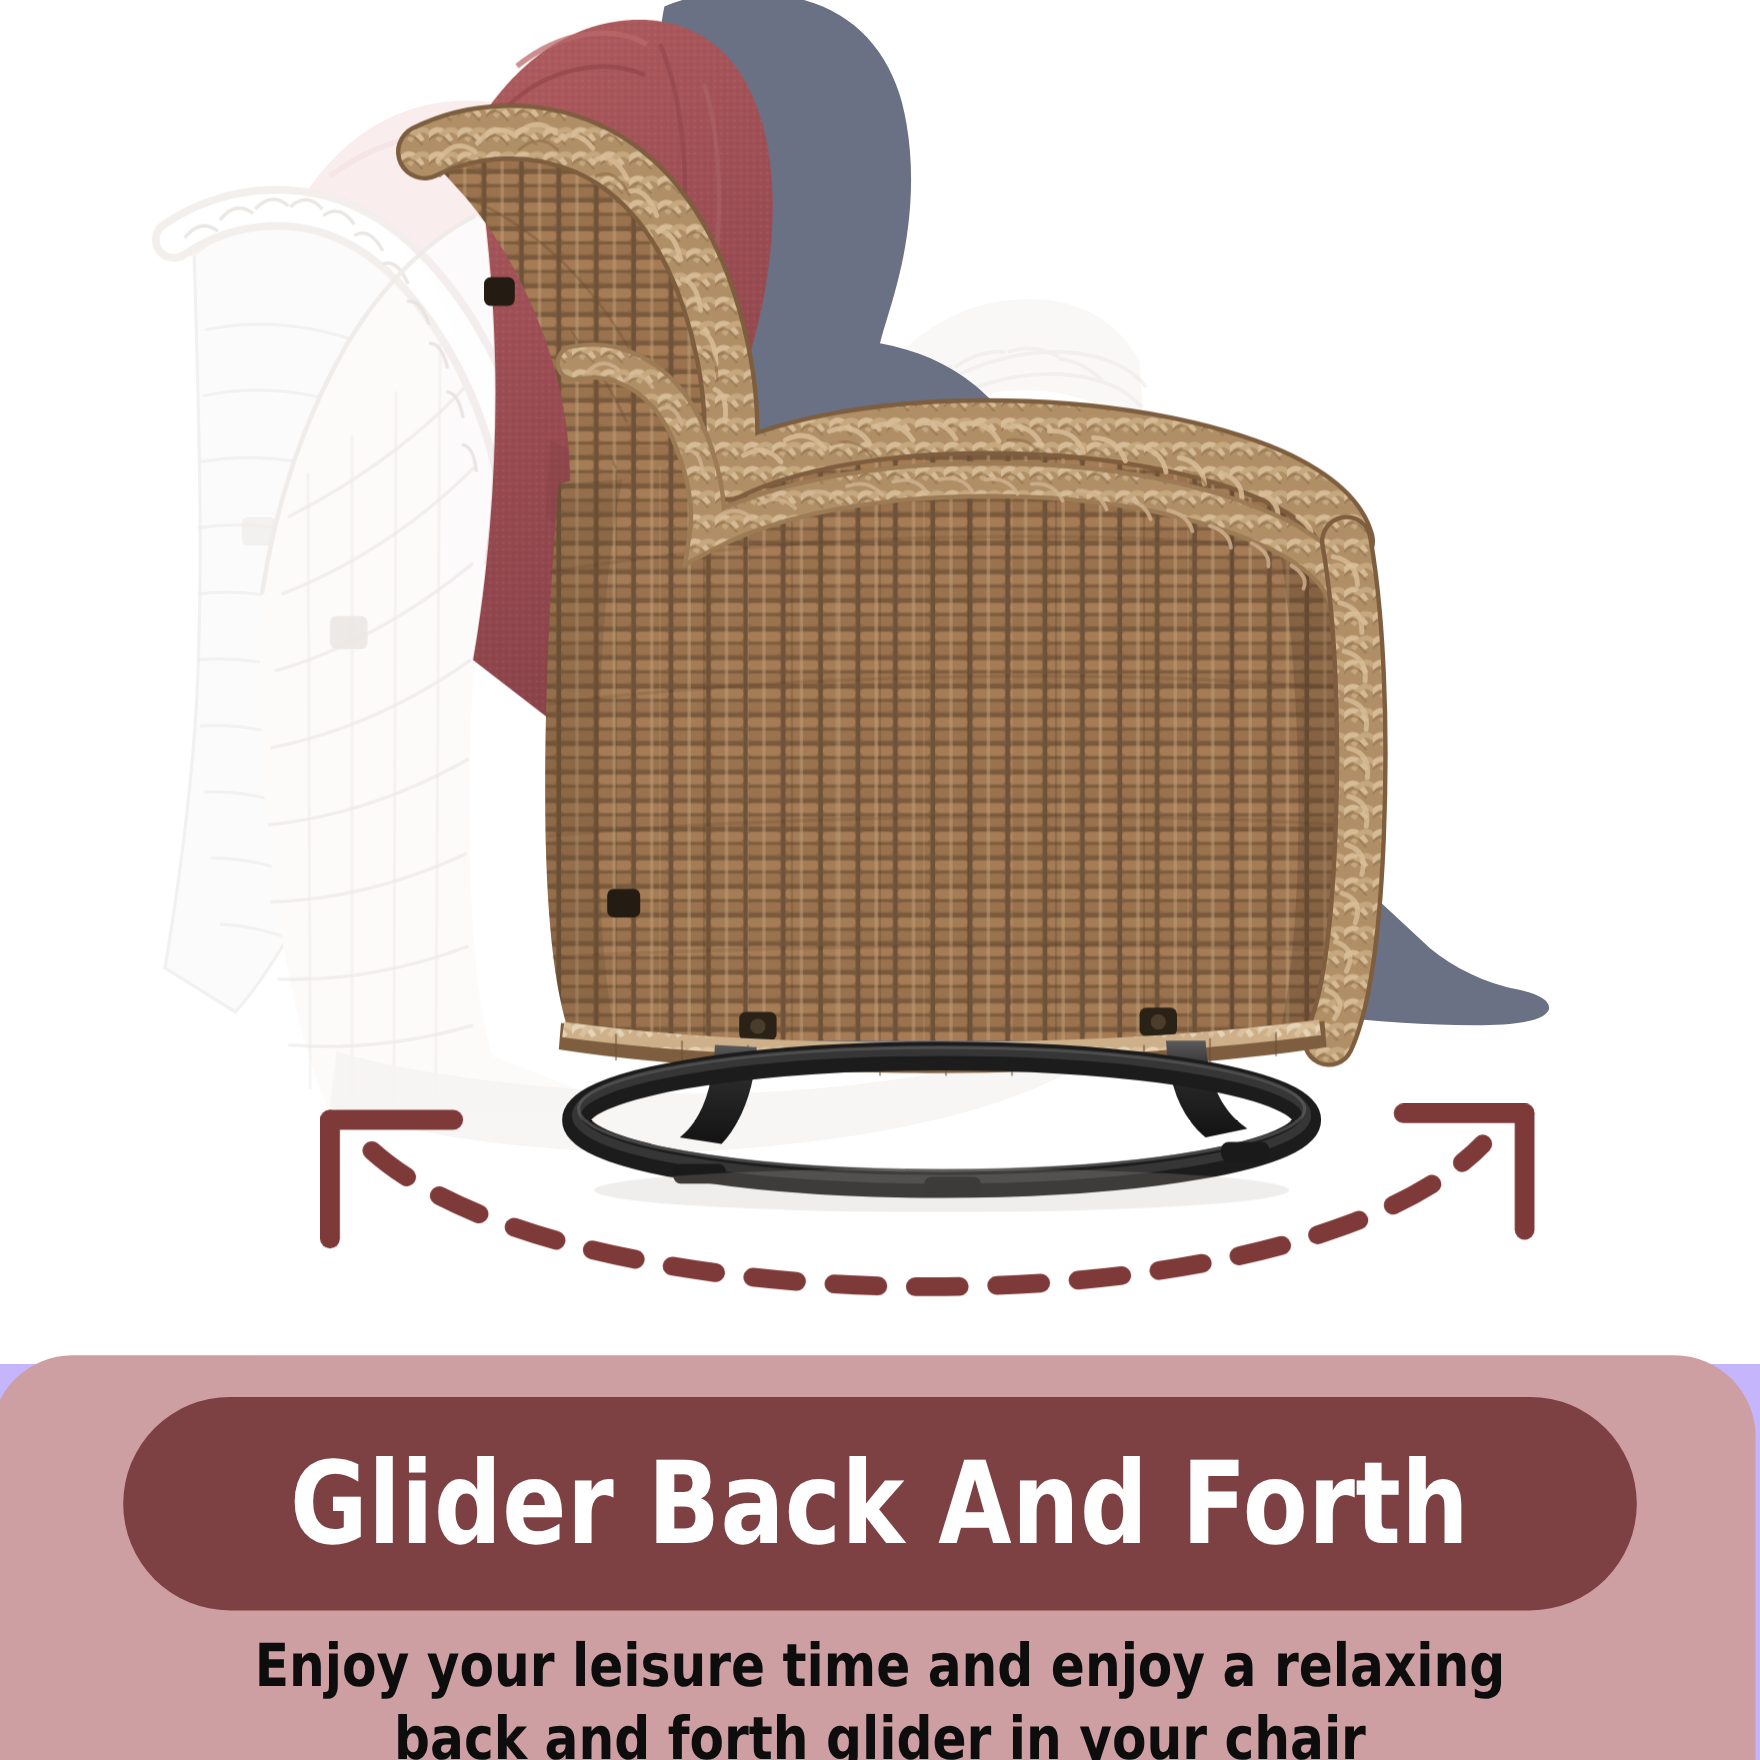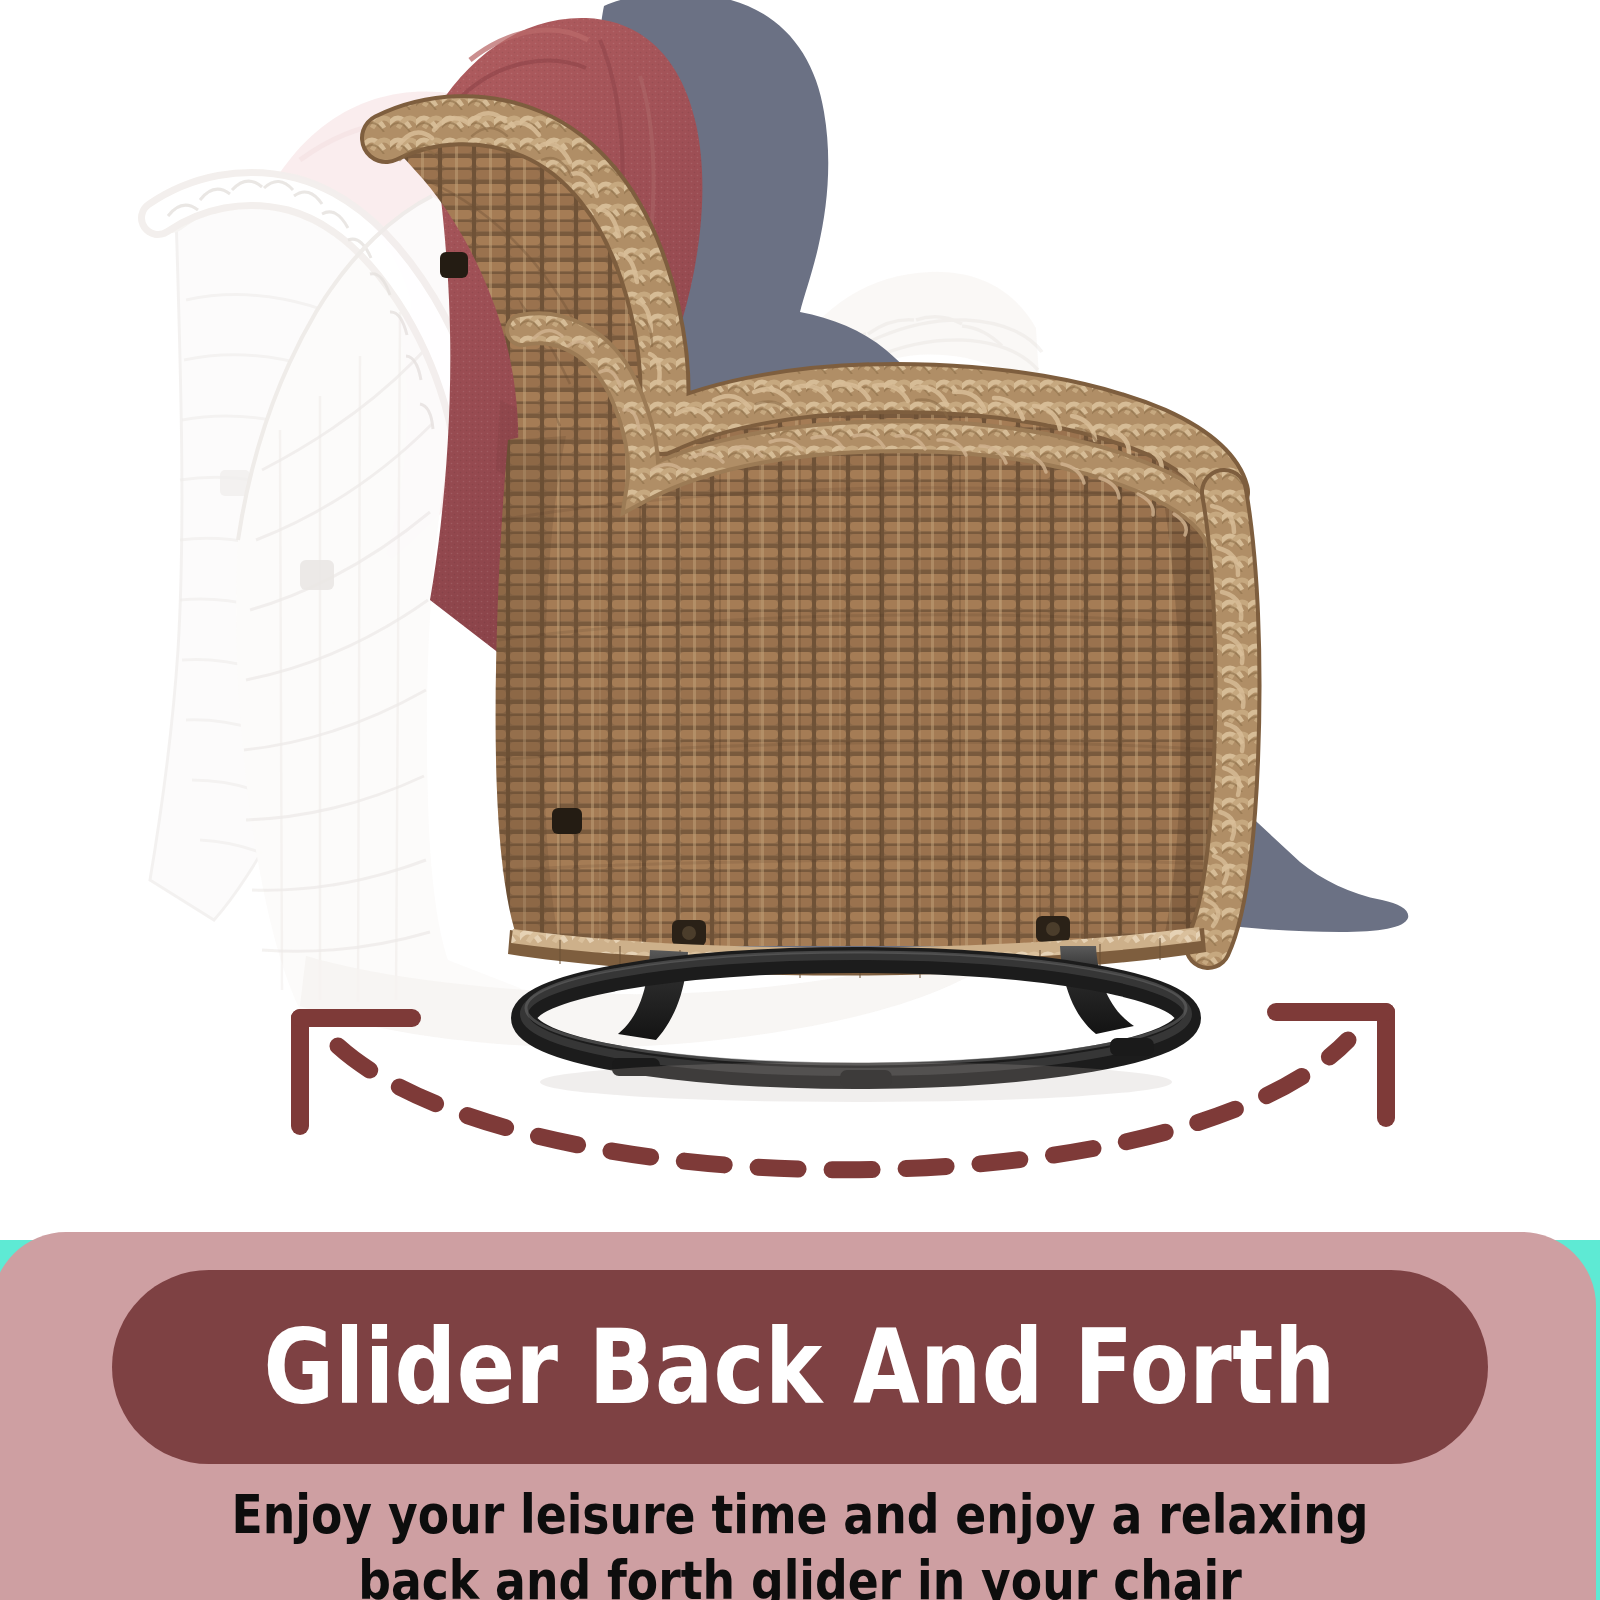--- a/index.html
+++ b/index.html
@@ -6,21 +6,21 @@
   * { margin:0; padding:0; box-sizing:border-box; }
   html, body {
     width:1600px; height:1600px;
     background:#ffffff;
     font-family:"Liberation Sans", sans-serif;
     overflow:hidden;
   }
   #stage {
     position:relative;
     width:1600px; height:1600px;
-    background:#5eead4;
+    background:#c4b5fd;
     overflow:hidden;
   }
 
   
   #photo {
     position:absolute;
     left:0; top:0;
     width:1600px; height:1240px;
     overflow:hidden;
   }

